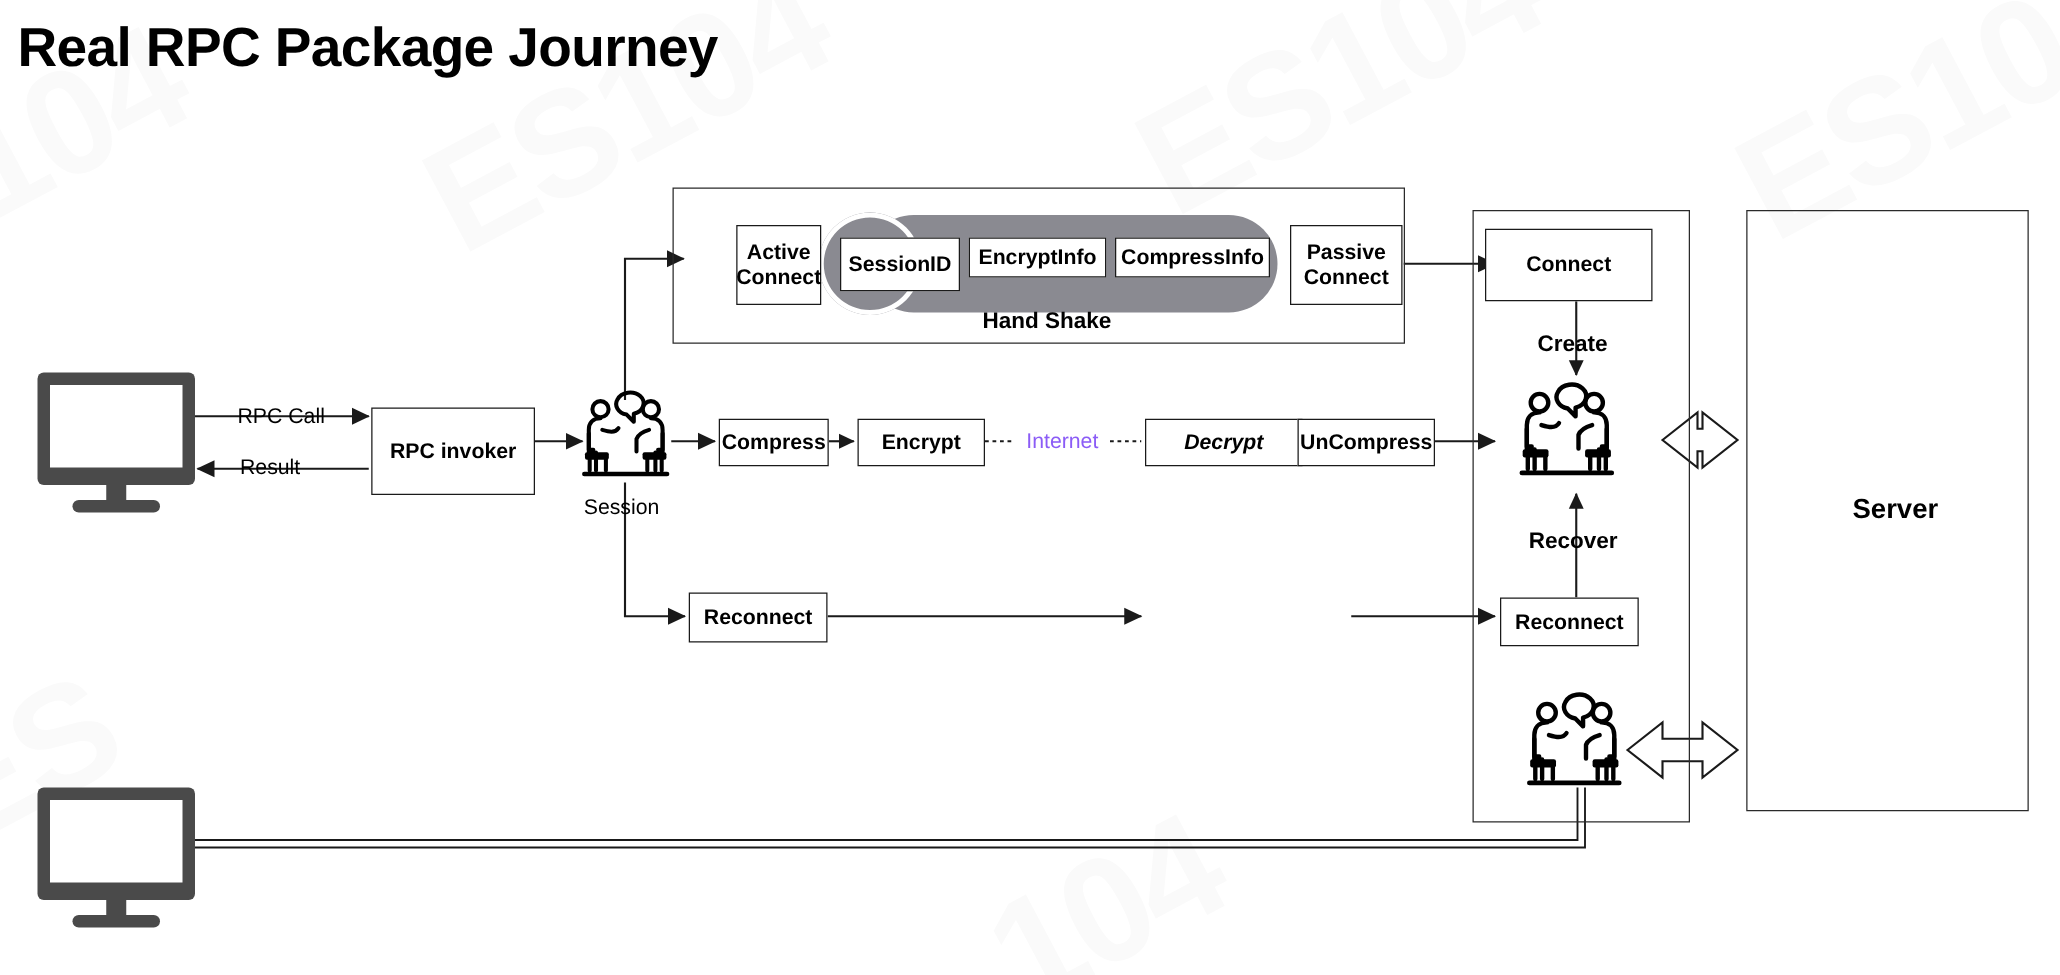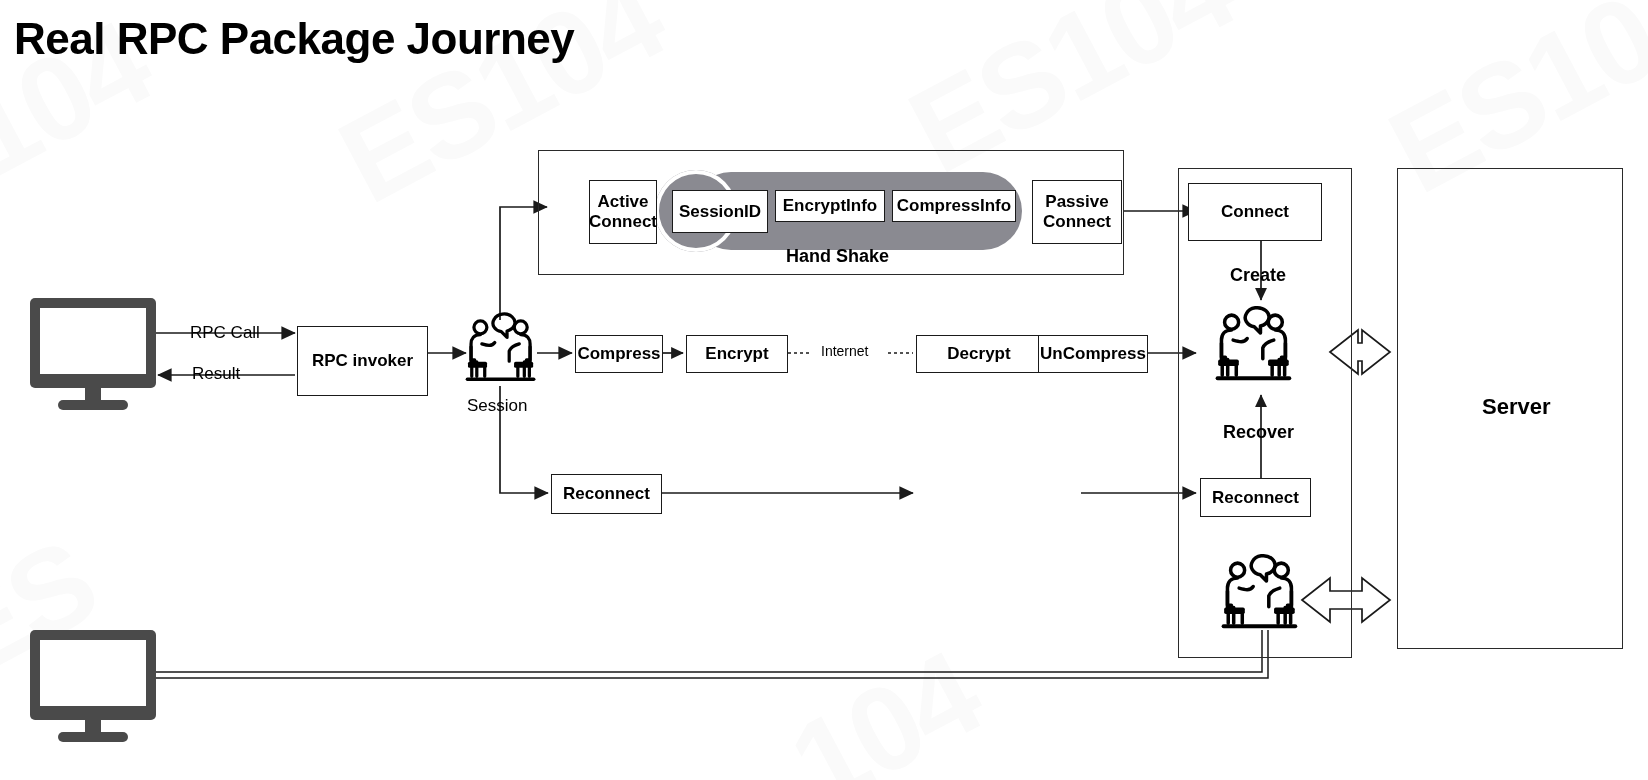--- a/index.html
+++ b/index.html
@@ -87,22 +87,22 @@
   .label-bold {
     position: absolute;
     font-size: 18px;
     color: #000000;
     font-weight: 700;
     white-space: nowrap;
     font-family: "Liberation Sans", sans-serif;
   }
   .label-chip {
     position: absolute;
-    font-size: 14px;
-    color: #000000;
+    font-size: 17px;
+    color: #8b5cf6;
     font-weight: 400;
     background: #ffffff;
     padding: 0 3px;
     white-space: nowrap;
     font-family: "Liberation Sans", sans-serif;
   }
 
   
   .pipe {
     position: absolute;
@@ -273,21 +273,21 @@
   <div class="label" style="left:190px; top:323px;">RPC Call</div>
   <div class="label" style="left:192px; top:364px;">Result</div>
 
   <div class="box" style="left:297px; top:326px; width:131px; height:70px;">RPC invoker</div>
 
   <div class="label" style="left:467px; top:396px;">Session</div>
 
   <div class="box" style="left:575px; top:335px; width:88px; height:38px;">Compress</div>
   <div class="box" style="left:686px; top:335px; width:102px; height:38px;">Encrypt</div>
   <div class="label-chip" style="left:818px; top:343px;">Internet</div>
-  <div class="box" style="left:916px; top:335px; width:126px; height:38px;">Decrypt</div>
+  <div class="box" style="left:916px; top:335px; width:126px; height:38px;font-style:italic;">Decrypt</div>
   <div class="box" style="left:1038px; top:335px; width:110px; height:38px;">UnCompress</div>
 
   <div class="box" style="left:551px; top:474px; width:111px; height:40px;">Reconnect</div>
 
   <div class="container-box" style="left:1178px; top:168px; width:174px; height:490px;"></div>
 
   <div class="box" style="left:1188px; top:183px; width:134px; height:58px;">Connect</div>
 
   <div class="label-bold" style="left:1230px; top:265px;text-align:center;">Create</div>
 

